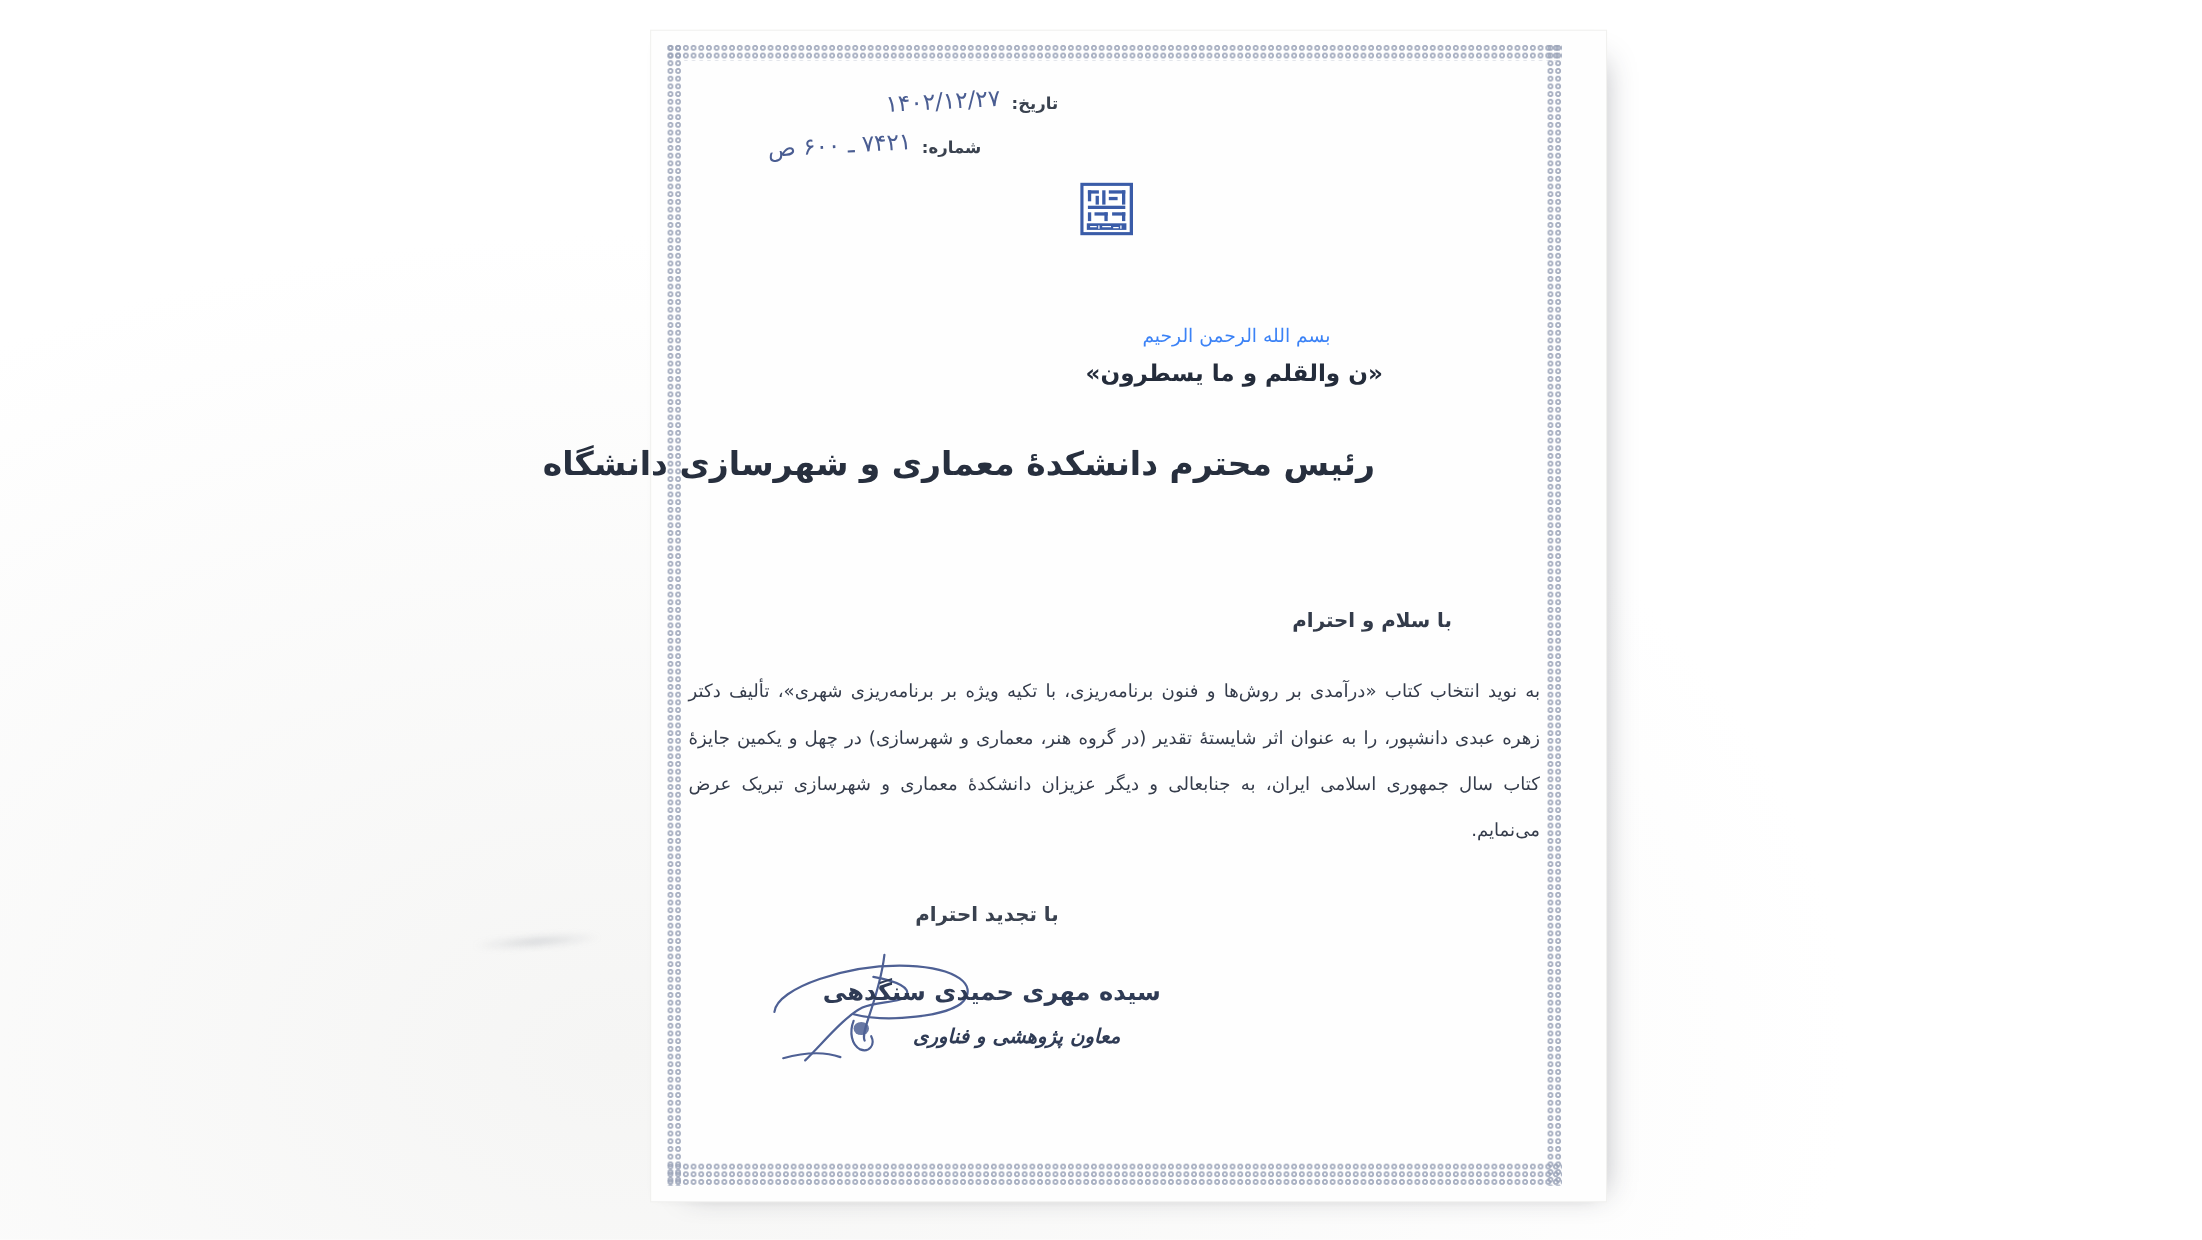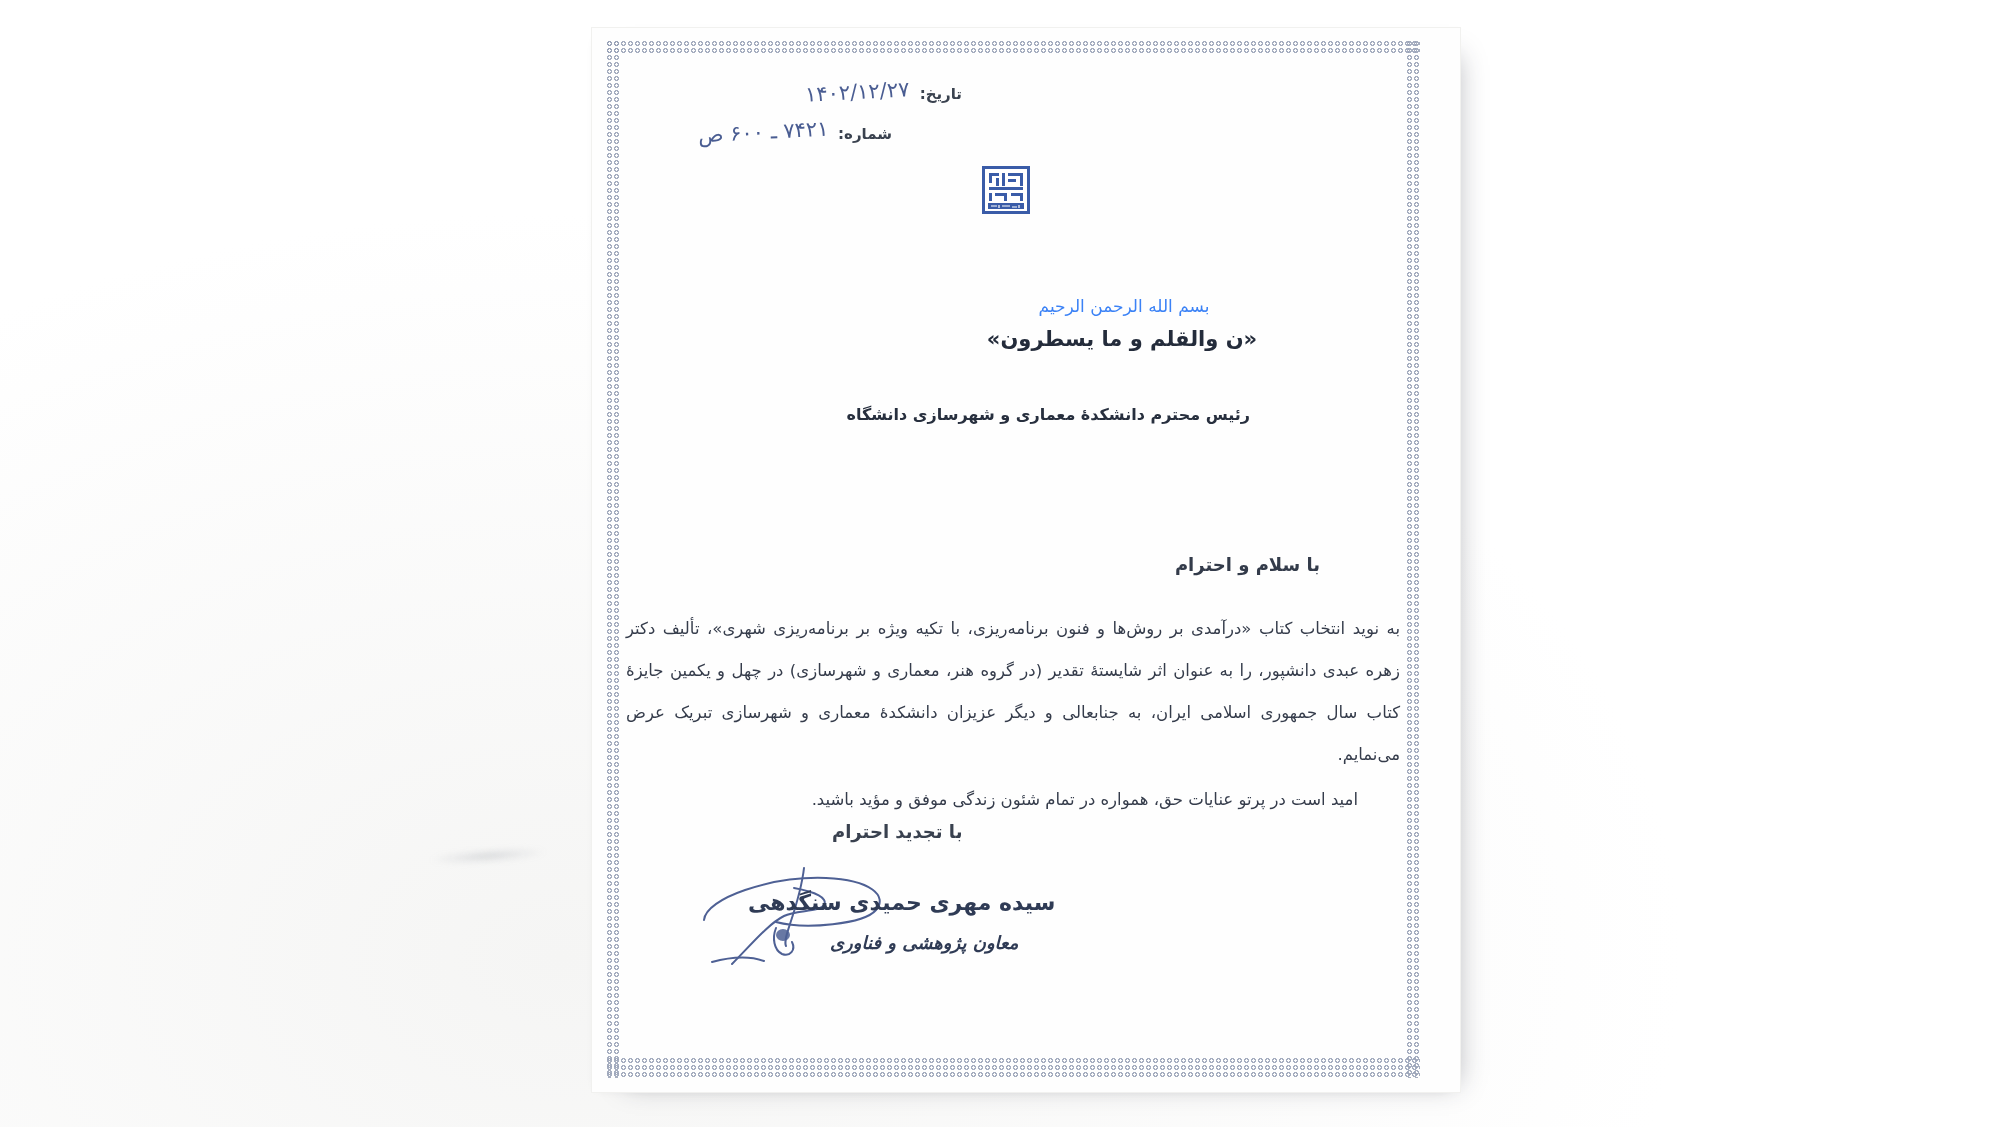--- a/index.html
+++ b/index.html
@@ -39,21 +39,21 @@
   .bismillah{
     position:absolute;top:268px;left:50%;transform:translateX(calc(-50% + 98px));
     font-size:17px;color:#3b82f6;white-space:nowrap;
   }
   .verse{
     position:absolute;top:299px;left:50%;transform:translateX(calc(-50% + 96px));
     font-size:21px;font-weight:bold;color:#242c3b;white-space:nowrap;
   }
   .recipient{position:absolute;top:377px;right:210px;direction:rtl;text-align:right;color:#272f3e;}
   .recipient .r-name{font-size:22px;font-weight:bold;margin-bottom:24px;white-space:nowrap;}
-  .recipient .r-title{font-size:16px;font-weight:bold;white-space:nowrap;}
+  .recipient .r-title{font-size:30px;font-weight:bold;white-space:nowrap;}
   .salutation{position:absolute;top:526px;right:140px;direction:rtl;font-size:18px;font-weight:bold;color:#333b4a;}
   .body-block{position:absolute;top:580px;left:34px;right:60px;direction:rtl;}
   .body-par{margin:0;font-size:16.5px;line-height:42px;text-align:justify;color:#353c4b;}
   .wish{margin:14px 0 0;padding-right:42px;font-size:16.5px;text-align:right;color:#353c4b;}
 
   .respect{position:absolute;top:793px;left:240px;direction:rtl;font-size:18px;font-weight:bold;color:#39414f;white-space:nowrap;}
   .signature{position:absolute;left:84px;top:830px;width:240px;height:132px;}
   .sig-name{position:absolute;top:862px;left:156px;direction:rtl;font-size:22px;font-weight:bold;color:#2f3b55;white-space:nowrap;}
   .sig-title{position:absolute;top:904px;left:238px;direction:rtl;font-size:18px;font-weight:bold;color:#2f3b55;white-space:nowrap;font-style:italic;}
 
@@ -118,21 +118,20 @@
   <div class="verse">«ن والقلم و ما یسطرون»</div>
 
   <div class="recipient">
     <div class="r-title">رئیس محترم دانشکدهٔ معماری و شهرسازی دانشگاه</div>
   </div>
 
   <div class="salutation">با سلام و احترام</div>
 
   <div class="body-block">
     <p class="body-par">به نوید انتخاب کتاب «درآمدی بر روش‌ها و فنون برنامه‌ریزی، با تکیه ویژه بر برنامه‌ریزی شهری»، تألیف دکتر زهره عبدی دانشپور، را به عنوان اثر شایستهٔ تقدیر (در گروه هنر، معماری و شهرسازی) در چهل و یکمین جایزهٔ کتاب سال جمهوری اسلامی ایران، به جنابعالی و دیگر عزیزان دانشکدهٔ معماری و شهرسازی تبریک عرض می‌نمایم.</p>
-    <p class="wish">امید است در پرتو عنایات حق، همواره در تمام شئون زندگی موفق و مؤید باشید.</p>
   </div>
 
   <div class="respect">با تجدید احترام</div>
 
   <div class="signature">
     <svg viewBox="0 0 240 130" width="240" height="130" aria-hidden="true" fill="none" stroke="#4e6094" stroke-width="2" stroke-linecap="round">
       <path d="M28 62 C 30 40, 95 18, 150 20 C 195 22, 212 38, 200 52 C 188 66, 130 72, 100 64"></path>
       <path d="M128 10 C 126 28, 120 48, 114 66 C 111 75, 108 84, 110 88"></path>
       <path d="M118 30 C 140 34, 152 40, 148 47 C 144 54, 120 52, 108 58 C 92 66, 74 88, 56 106"></path>
       <path d="M36 104 C 58 98, 74 98, 88 103"></path>

